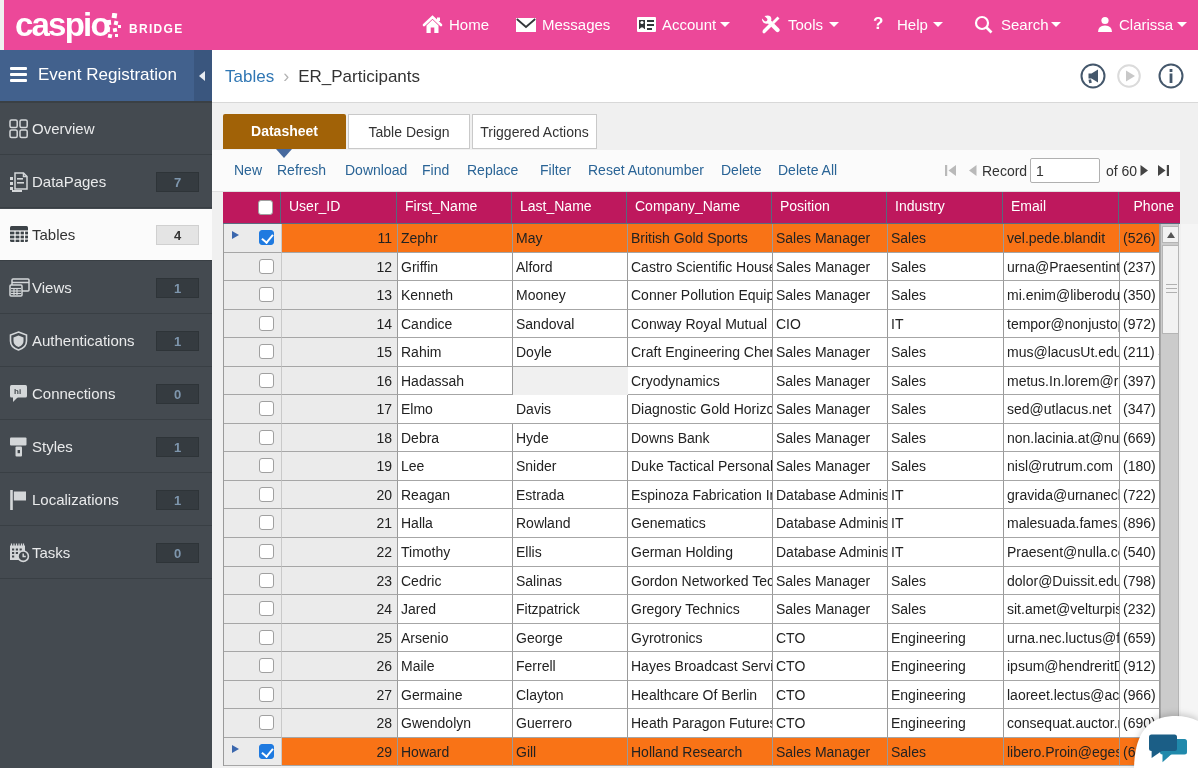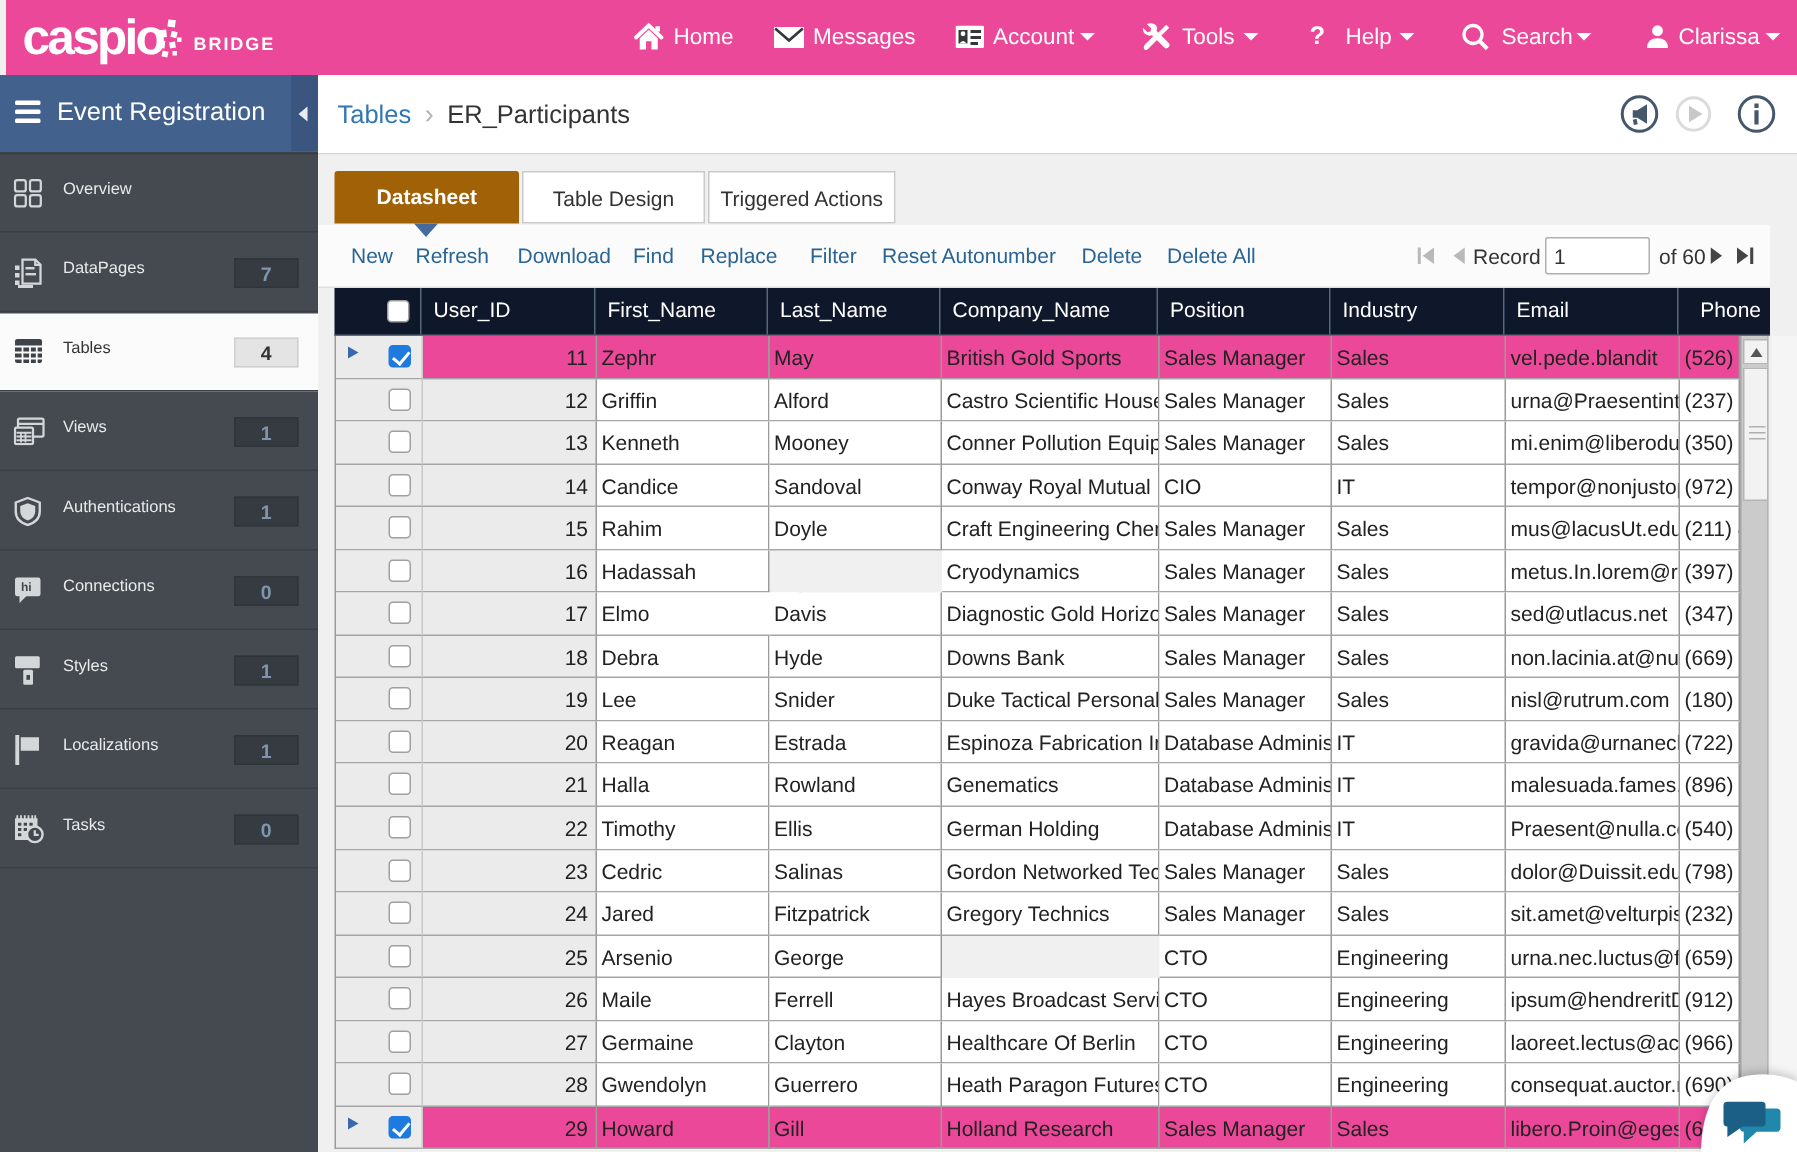--- a/index.html
+++ b/index.html
@@ -24,49 +24,49 @@
 #hamb div { height:3px; background:#fff; margin-bottom:3px; border-radius:1px; }
 #appname { position:absolute; left:38px; top:65px; color:#fff; font-size:17px; }
 #crumb { position:absolute; left:225px; top:66px; font-size:17px; }
 #crumb a { color:#3077b4; text-decoration:none; }
 #crumb .chev { color:#b4b4b4; padding:0 9px; font-size:18px; }
 #crumb .cur { color:#333; }
 
 
 #sidebar { position:absolute; left:0; top:101px; width:212px; height:667px; background:#444a50; }
 .sitem { position:absolute; left:0; width:212px; height:52px; border-bottom:1px solid #393f44; }
-.sitem .lbl { position:absolute; left:42px; top:17px; font-size:11px; color:#e9eaeb; }
+.sitem .lbl { position:absolute; left:32px; top:17px; font-size:15px; color:#e9eaeb; }
 .sitem svg { position:absolute; left:9px; top:16px; }
 .badge { position:absolute; left:156px; top:16px; width:43px; height:20px; line-height:20px; text-align:center; font-size:13px; font-weight:bold; background:#353b40; border:1px solid #2e3438; color:#7e96ad; }
 .sitem.sel { background:#fbfbfb; }
 .sitem.sel .lbl { color:#333; }
 .sitem.sel .badge { background:#e4e4e4; border:1px solid #d0d0d0; color:#333; }
 
 
 .tab { position:absolute; top:114px; height:35px; font-size:14px; text-align:center; line-height:35px; }
 .tab.on { background:#a16207; color:#fff; border-radius:2px 2px 0 0; font-weight:bold; }
 .tab.off { background:#fff; color:#333; border:1px solid #c9c9c9; }
 #notch { position:absolute; left:276px; top:149px; width:0; height:0; border-left:8px solid transparent; border-right:8px solid transparent; border-top:9px solid #46699e; z-index:5; }
 
 
 #toolbar { position:absolute; left:212px; top:150px; width:968px; height:42px; background:#fbfbfb; border-bottom:1px solid #e0e0e0; }
 .tlink { position:absolute; top:12px; font-size:14px; color:#2a6496; }
 #rec-label { position:absolute; top:13px; left:770px; font-size:14px; color:#333; }
 #rec-input { position:absolute; left:818px; top:8px; width:70px; height:25px; border:1px solid #b0b0b0; border-radius:2px; font-size:14px; padding-left:5px; color:#333; background:#fff; font-family:"Liberation Sans", sans-serif; }
 #of60 { position:absolute; top:13px; left:894px; font-size:14px; color:#333; }
 
 
-#gridhead { position:absolute; left:223px; top:192px; width:957px; height:32px; background:#0f172a; border-bottom:1px solid #5a6c80; }
+#gridhead { position:absolute; left:223px; top:192px; width:957px; height:32px; background:#be185d; border-bottom:1px solid #5a6c80; }
 .hcell { position:absolute; top:0; height:31px; color:#fff; font-size:14px; line-height:28px; padding-left:8px; border-right:1px solid #57687c; }
 #gridbody { position:absolute; left:223px; top:224px; width:937px; border-left:1px solid #9a9a9a; }
 .row { position:relative; width:936px; height:28.55px; }
 .cell { position:absolute; top:0; height:28.55px; border-right:1px solid #9a9a9a; border-bottom:1px solid #a6a6a6; font-size:14px; line-height:29.4px; color:#222; padding-left:3px; white-space:nowrap; overflow:hidden; }
 .gray { background:#ebebeb; }
 .white { background:#fff; }
-.selblue { background:#ec4899; }
+.selblue { background:#f97316; }
 .num { text-align:right; padding-right:5px; padding-left:0; }
 .cb { position:absolute; width:15px; height:15px; border:1px solid #a0a0a0; border-radius:3px; background:#fff; }
 .cb.checked { background:#1f7ae0; border:1px solid #1f7ae0; }
 .cb.checked:after { content:""; position:absolute; left:4px; top:1px; width:5px; height:9px; border:solid #fff; border-width:0 2px 2px 0; transform:rotate(40deg); }
 .rowtri { position:absolute; left:8px; top:7px; width:0; height:0; border-top:4.5px solid transparent; border-bottom:4.5px solid transparent; border-left:7.5px solid #3b67ad; }
 
 
 #vscroll { position:absolute; left:1160px; top:224px; width:19px; height:543px; background:#cbcbcb; border-left:1px solid #a6a6a6; border-right:1px solid #b5b5b5; }
 #sb-up { position:absolute; left:1px; top:2px; width:17px; height:17px; background:#f2f2f2; border:1px solid #b5b5b5; }
 #sb-up:after { content:""; position:absolute; left:4px; top:5px; width:0; height:0; border-left:4px solid transparent; border-right:4px solid transparent; border-bottom:6px solid #555; }
@@ -549,20 +549,21 @@
       <div class="cell white" style="left:896px; width:40px; padding-left:3px;">(232) 555-0151</div>
     </div>
     <div class="row">
       <div class="cell gray" style="left:0; width:24px; border-right:none;"></div>
       <div class="cell gray" style="left:24px; width:34px; border-right-color:#c9c9c9;">
         <div class="cb" style="left:11px; top:6px;"></div>
       </div>
       <div class="cell num gray" style="left:58px; width:116px;">25</div>
       <div class="cell white" style="left:174px; width:115px;">Arsenio</div>
       <div class="cell white" style="left:289px; width:115px;">George</div>
+      <div class="cell white" style="left:404px; width:145px;">Gyrotronics</div>
       <div class="cell white" style="left:549px; width:115px;">CTO</div>
       <div class="cell white" style="left:664px; width:116px;">Engineering</div>
       <div class="cell white" style="left:780px; width:116px;">urna.nec.luctus@felis.org</div>
       <div class="cell white" style="left:896px; width:40px; padding-left:3px;">(659) 555-0118</div>
     </div>
     <div class="row">
       <div class="cell gray" style="left:0; width:24px; border-right:none;"></div>
       <div class="cell gray" style="left:24px; width:34px; border-right-color:#c9c9c9;">
         <div class="cb" style="left:11px; top:6px;"></div>
       </div>

